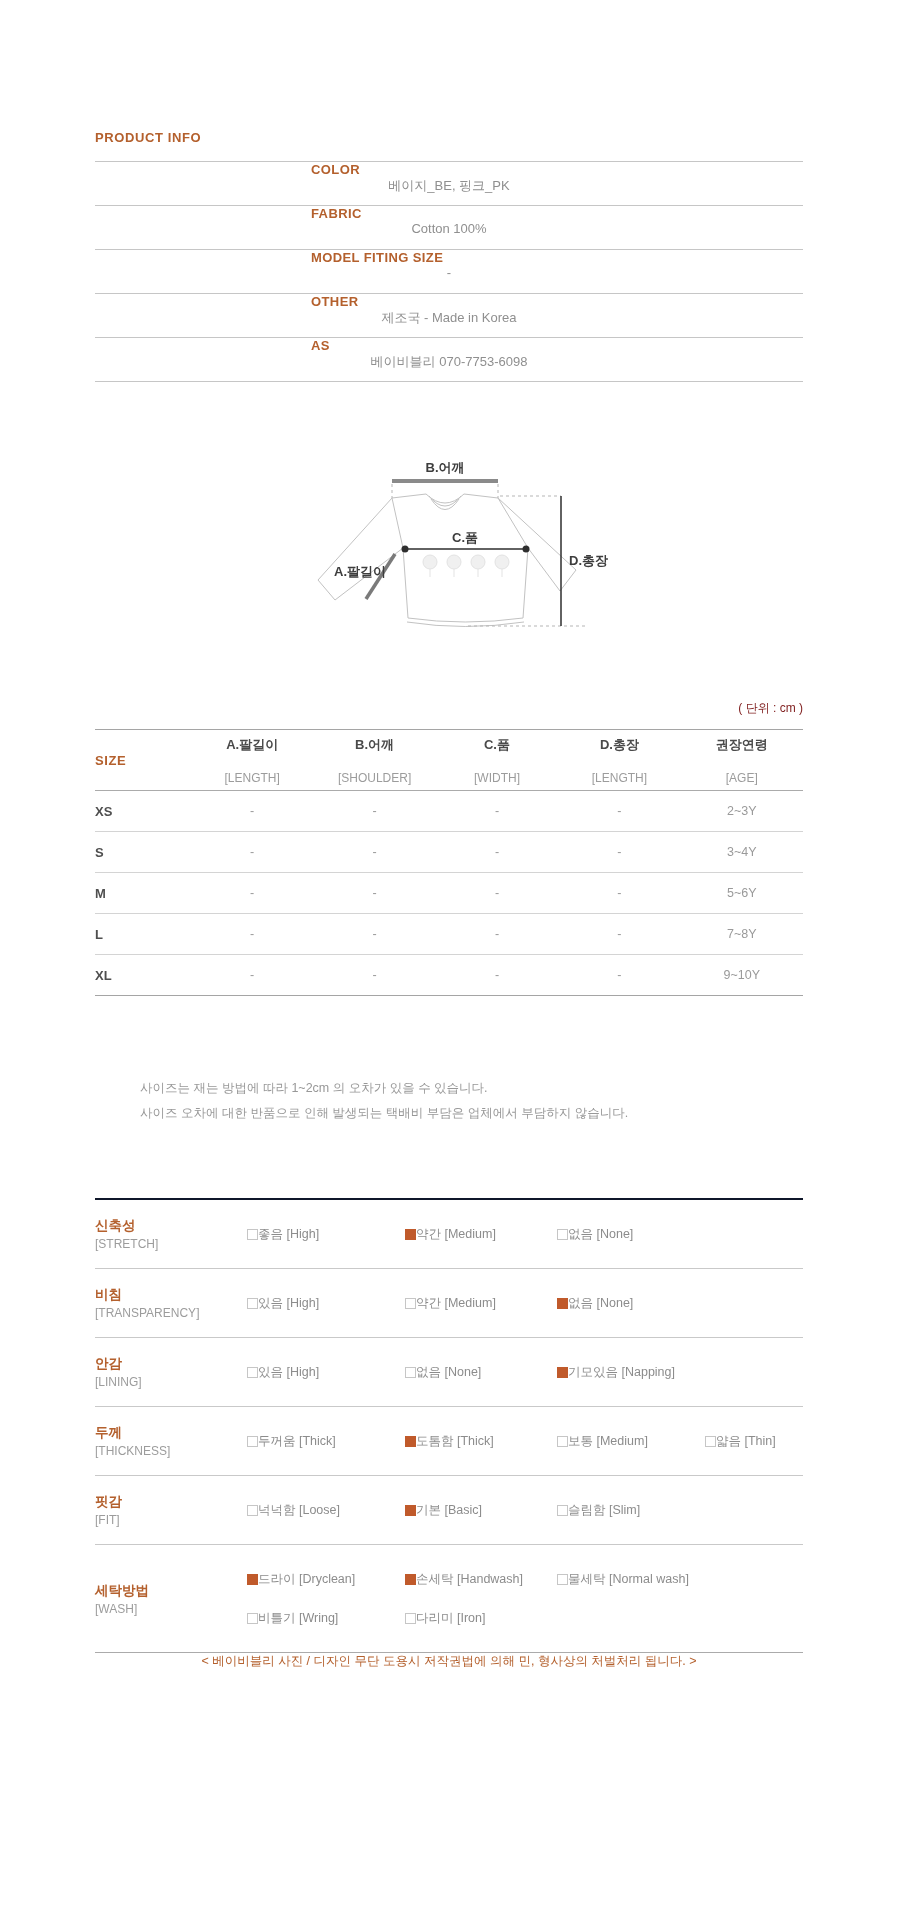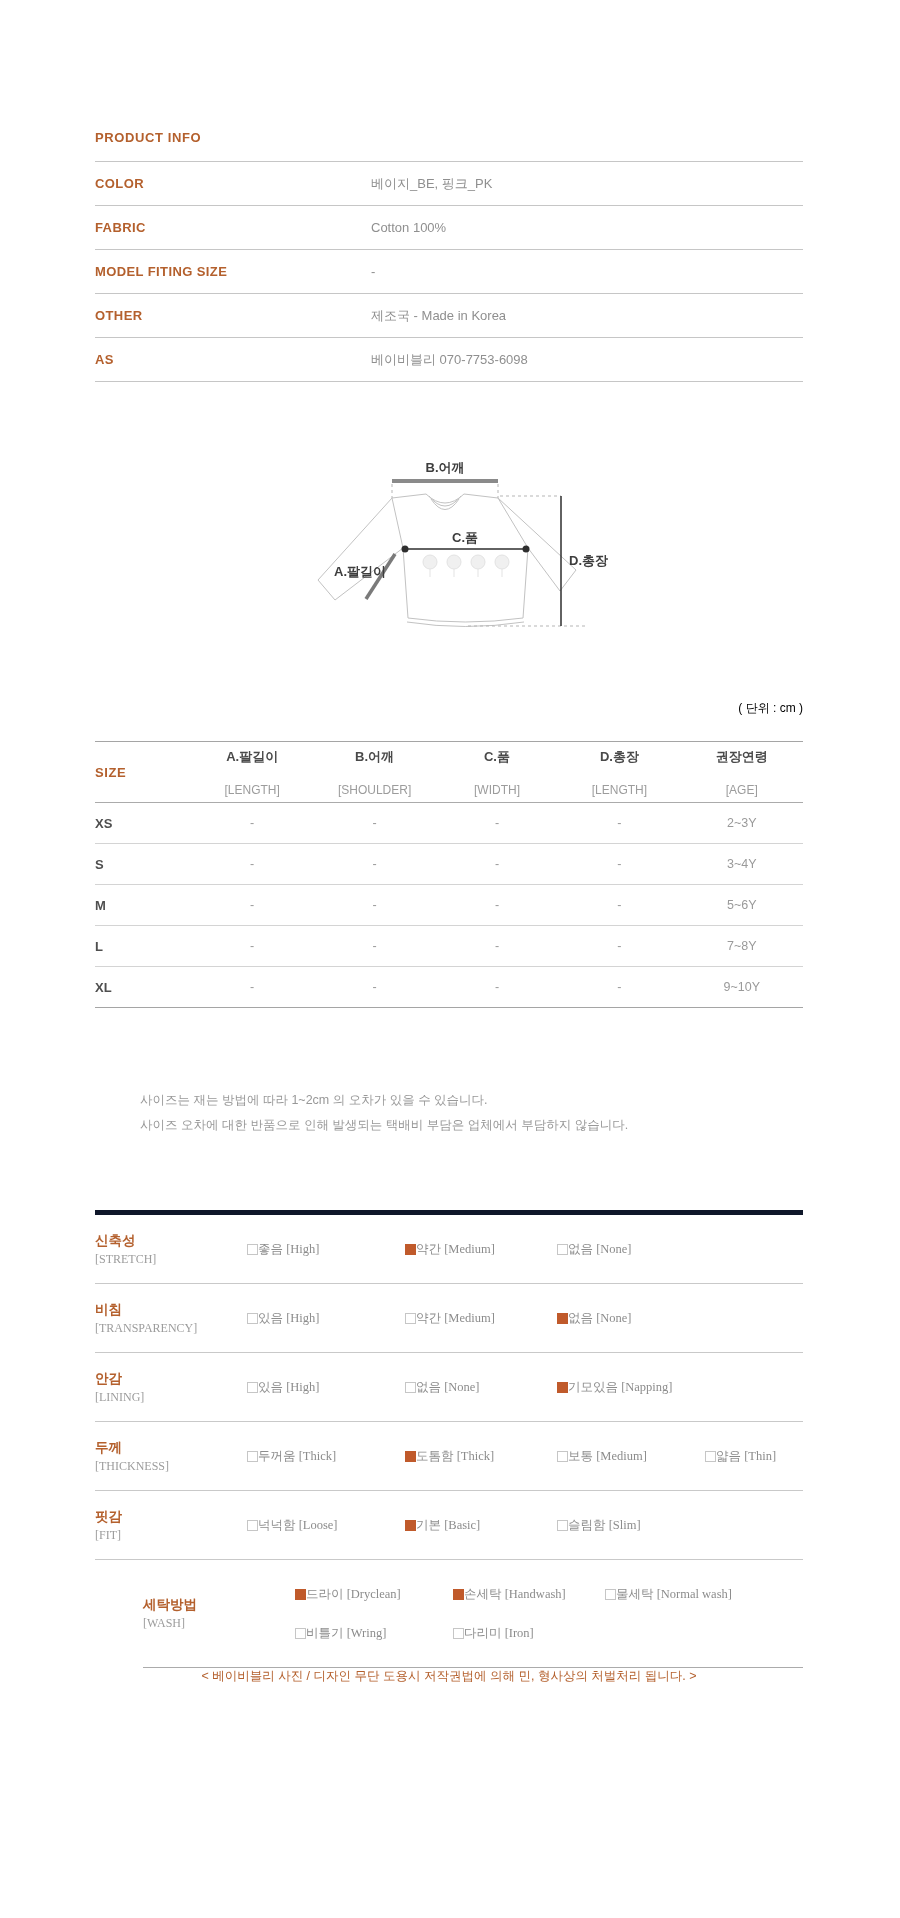--- a/index.html
+++ b/index.html
@@ -7,51 +7,51 @@
   body {
     width:900px; min-height:1918px;
     font-family:"Liberation Sans","DejaVu Sans",sans-serif;
     color:#8f8f8f;
   }
   .content { width:708px; margin-left:95px; padding-top:130px; }
 
   
   .pi-title { color:#b4602d; font-size:13px; font-weight:bold; letter-spacing:.6px;
               padding-bottom:16px; border-bottom:1px solid #c6c6c6; }
-  .pi-row { height:44px; border-bottom:1px solid #c6c6c6; display:flex; align-items:center; }
+  .pi-row { height:44px; border-bottom:1px solid #c6c6c6; display:flex; align-items:center;flex-direction:column; }
   .pi-label { width:276px; color:#b4602d; font-weight:bold; font-size:13px; letter-spacing:.4px; }
   .pi-value { color:#8f8f8f; font-size:13px; }
 
   
   .diagram { margin-top:76px; height:202px; }
   .diagram svg { display:block; margin-left:183px; }
   .diagram text { font-family:"Liberation Sans","DejaVu Sans",sans-serif; font-size:13px; font-weight:bold; fill:#3d3d3d; }
 
   
-  .unit { margin-top:40px; margin-bottom:24px; text-align:right; color:#000000; font-size:12px; }
+  .unit { margin-top:40px; margin-bottom:12px; text-align:right; color:#7f1d1d; font-size:12px; }
   .size-table { border-top:1px solid #a5a5a5; }
   .st-header { display:grid; grid-template-columns:96px repeat(5,1fr); align-items:center;
                height:61px; border-bottom:1px solid #ababab; }
   .st-size { color:#b4602d; font-weight:bold; font-size:13px; letter-spacing:.6px; }
   .st-col { text-align:center; }
   .st-ko { font-size:13px; font-weight:bold; color:#4a4a4a; }
   .st-en { font-size:12px; color:#9c9c9c; margin-top:17px; }
   .st-row { display:grid; grid-template-columns:96px repeat(5,1fr); align-items:center;
             height:41px; border-bottom:1px solid #d4d4d4; }
   .st-row:last-child { border-bottom:1px solid #a5a5a5; }
   .st-rowlabel { color:#4f4f4f; font-weight:bold; font-size:13px; }
   .st-cell { text-align:center; color:#9a9a9a; font-size:12.5px; }
 
   
   .notes { margin:80px 0 0 45px; color:#989898; font-size:12.5px; line-height:25px; }
 
   
-  .attr-table { margin-top:72px; border-top:5px solid #0f172a;font-family:Liberation Serif, serif; }
+  .attr-table { margin-top:72px; border-top:2px solid #0f172a; }
   .attr-row { display:flex; align-items:center; min-height:69px; border-bottom:1px solid #c9c9c9; }
-  .attr-row.tall { min-height:108px; border-bottom:1px solid #ababab;margin-left:48px; }
+  .attr-row.tall { min-height:108px; border-bottom:1px solid #ababab; }
   .attr-label { width:152px; }
   .attr-ko { color:#b4602d; font-weight:bold; font-size:13.5px; }
   .attr-en { color:#9c9c9c; font-size:12px; margin-top:2px; }
   .attr-opts { flex:1; display:grid; grid-template-columns:158px 152px 148px 1fr; align-items:center; }
   .attr-opts-stack { flex:1; display:flex; flex-direction:column; gap:22px; }
   .opt { display:flex; align-items:center; gap:0; }
   .cb { width:11px; height:11px; border:1px solid #c6c6c6; background:#fff; flex:none; display:inline-block; }
   .cb[data-checked="true"] { background:#c05a2b; border-color:#c05a2b; }
   .opt-text { color:#8c8c8c; font-size:12.5px; white-space:nowrap; }
 

